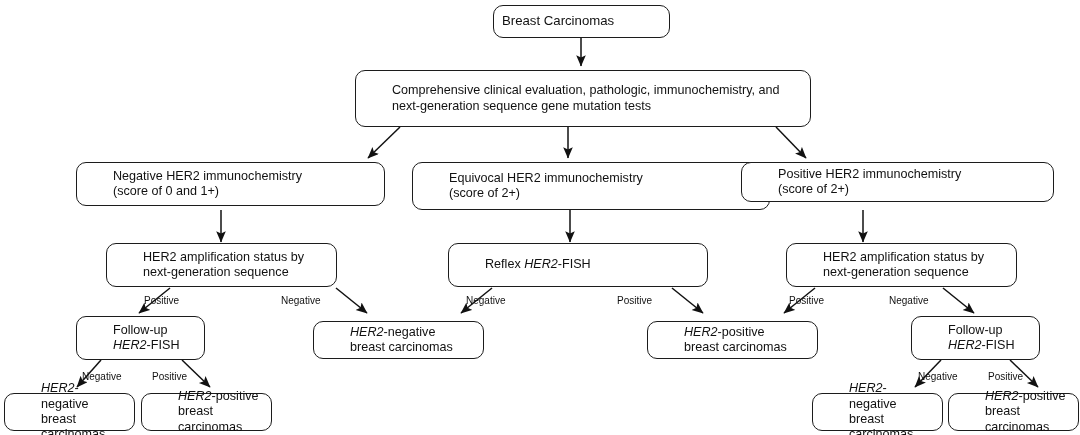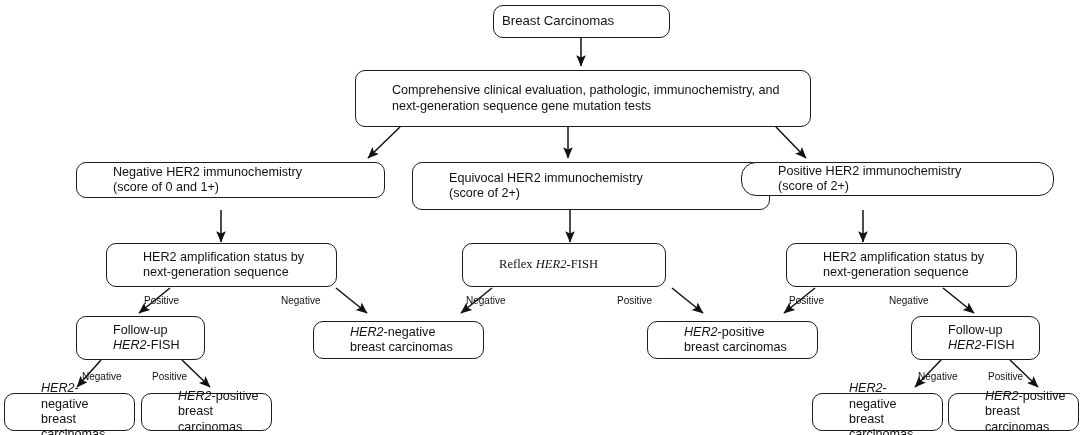--- a/index.html
+++ b/index.html
@@ -86,49 +86,49 @@
     <span class="txt">Breast Carcinomas</span>
   </div>
 
   <div class="node f125" style="left:355px;top:70px;width:456px;height:57px;">
     <span class="txt">
       <span>Comprehensive clinical evaluation, pathologic, immunochemistry, and</span><br>
       <span>next-generation sequence gene mutation tests</span>
     </span>
   </div>
 
-  <div class="node f125" style="left:76px;top:162px;width:309px;height:36px;">
+  <div class="node f125" style="left:76px;top:162px;width:309px;height:44px;">
     <span class="txt">
       <span>Negative HER2 immunochemistry</span><br>
       <span>(score of 0 and 1+)</span>
     </span>
   </div>
 
   <div class="node f125" style="left:412px;top:162px;width:358px;height:48px;">
     <span class="txt">
       <span>Equivocal HER2 immunochemistry</span><br>
       <span>(score of 2+)</span>
     </span>
   </div>
 
-  <div class="node f125" style="left:741px;top:162px;width:313px;height:34px;border-radius:15px;">
+  <div class="node f125" style="left:741px;top:162px;width:313px;height:40px;">
     <span class="txt">
       <span>Positive HER2 immunochemistry</span><br>
       <span>(score of 2+)</span>
     </span>
   </div>
 
   <div class="node f125" style="left:106px;top:243px;width:231px;height:44px;">
     <span class="txt">
       <span>HER2 amplification status by</span><br>
       <span>next-generation sequence</span>
     </span>
   </div>
 
-  <div class="node f125" style="left:462px;top:243px;width:204px;height:44px;font-family:Liberation Serif, serif;">
+  <div class="node f125" style="left:448px;top:243px;width:260px;height:44px;">
     <span class="txt"><span>Reflex </span><i>HER2</i><span>-FISH</span></span>
   </div>
 
   <div class="node f125" style="left:786px;top:243px;width:231px;height:44px;">
     <span class="txt">
       <span>HER2 amplification status by</span><br>
       <span>next-generation sequence</span>
     </span>
   </div>
 

